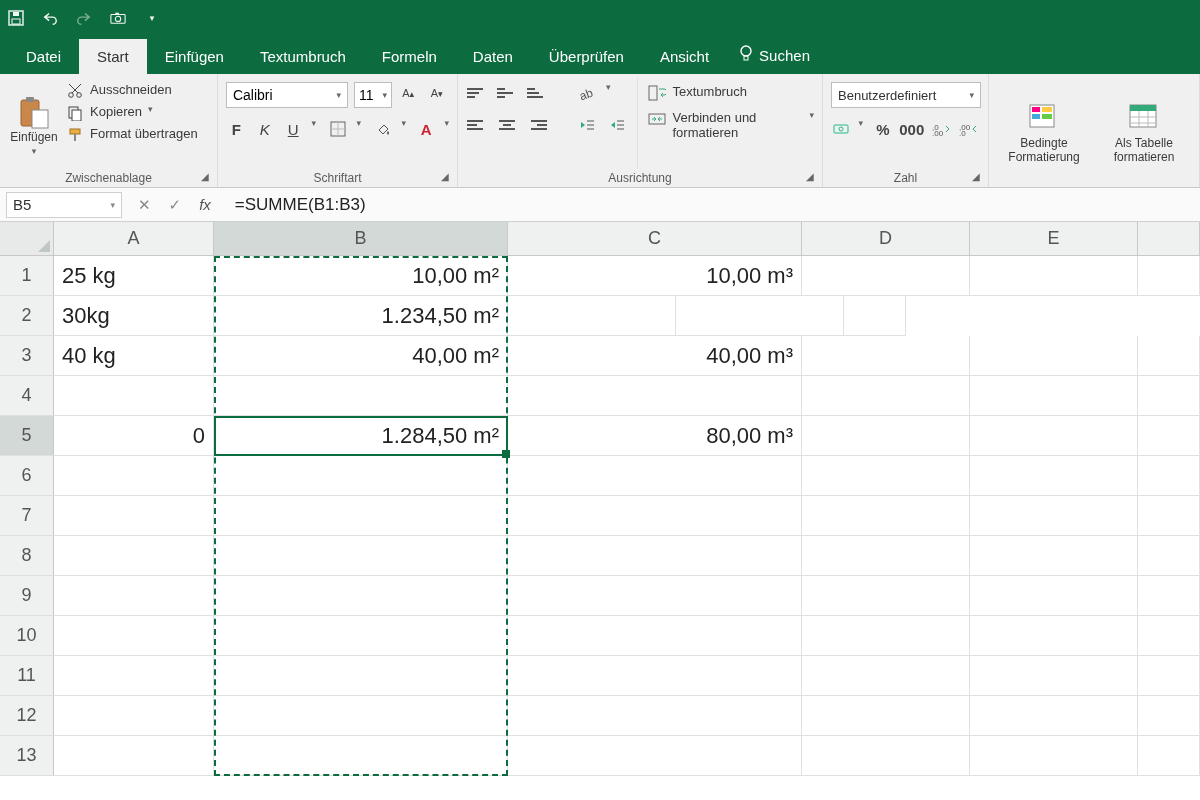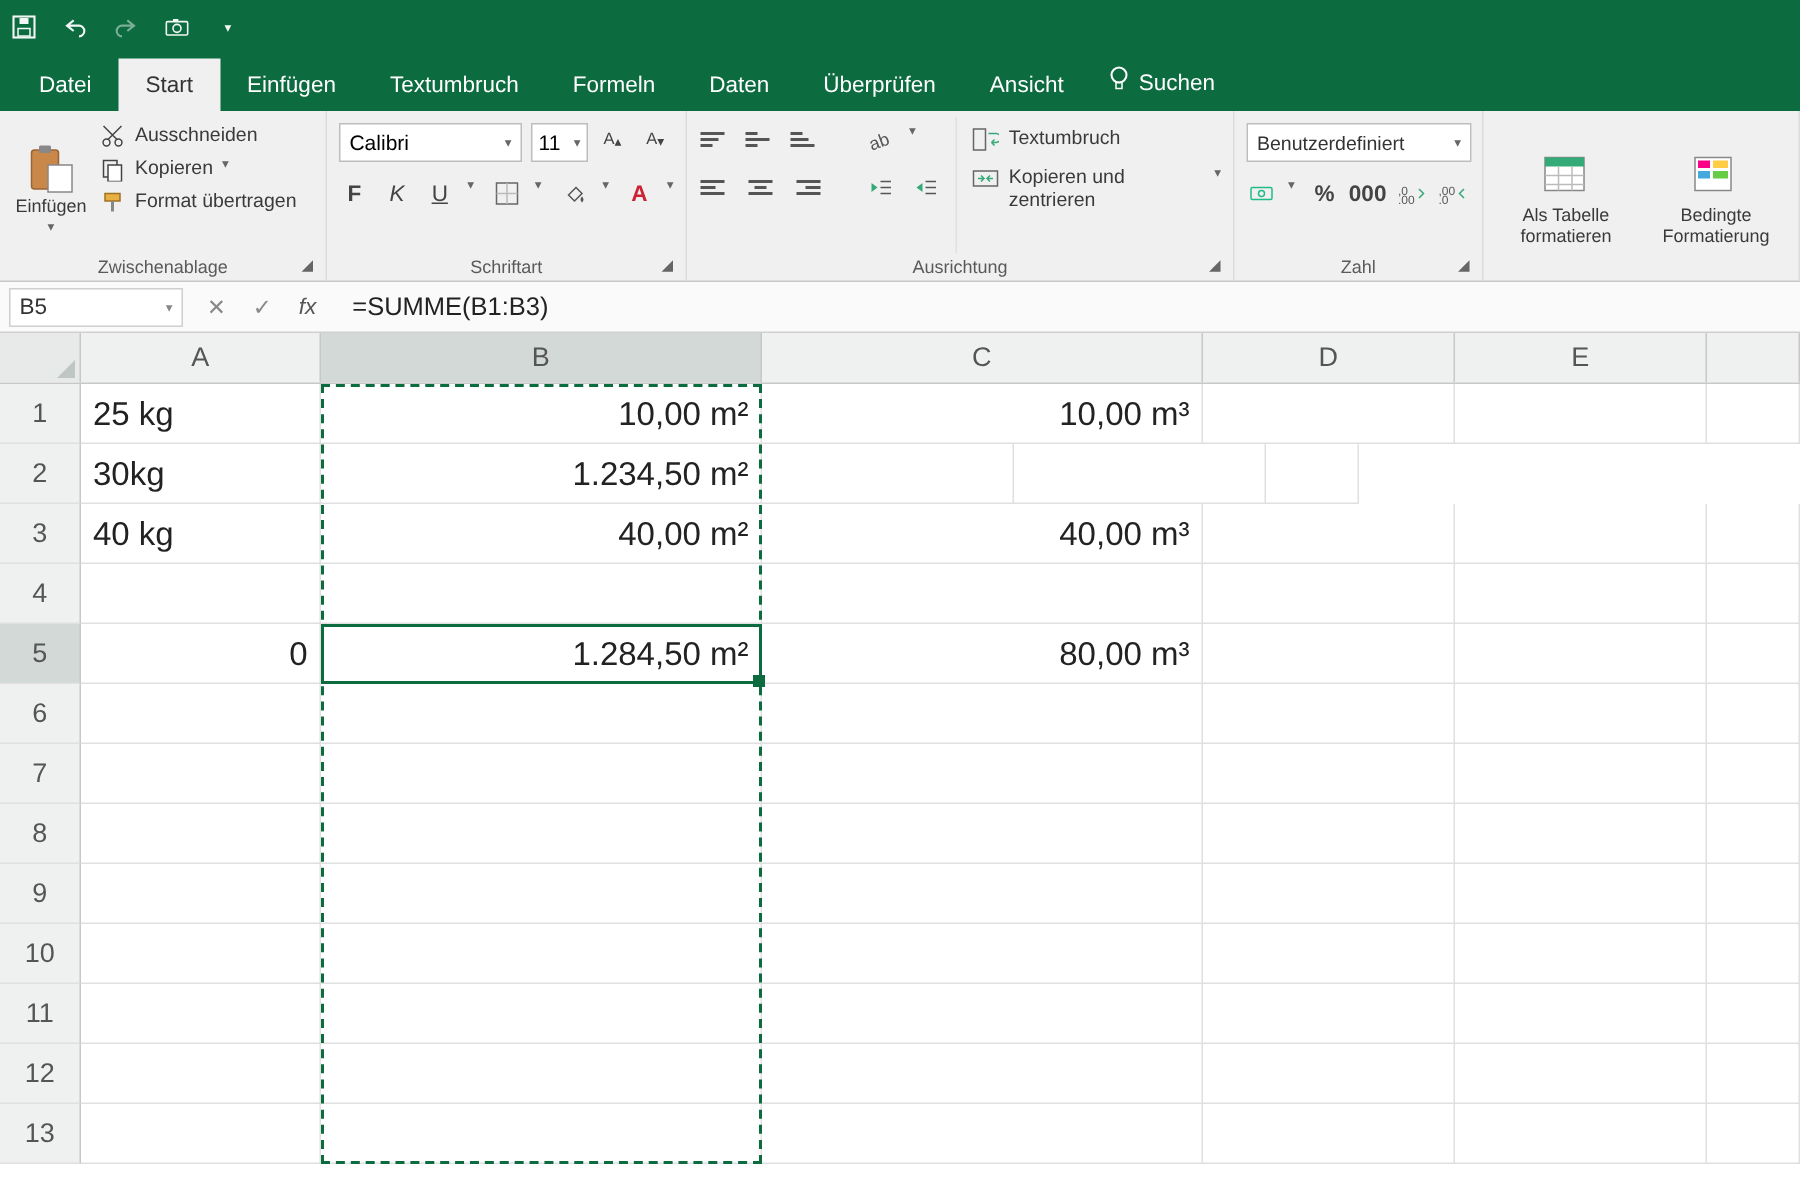--- a/index.html
+++ b/index.html
@@ -310,21 +310,21 @@
             </span>
           <span class="lbl">Textumbruch</span>
         </div>
         <div class="row">
           <span class="mini">
               <svg width="18" height="16" viewBox="0 0 18 16">
                 <rect x="1" y="3" width="16" height="10" fill="none" stroke="#666"></rect>
                 <path d="M4 8 L8 8 M6 6 L8 8 L6 10 M14 8 L10 8 M12 6 L10 8 L12 10" stroke="#3a7" fill="none"></path>
               </svg>
             </span>
-          <span class="lbl">Kopieren und zentrieren</span>
+          <span class="lbl">Verbinden und formatieren</span>
           <span style="font-size:9px;color:#666">▾</span>
         </div>
       </div>
     </div>
     <div class="group-label">Ausrichtung</div>
     <div class="dialog-launcher">◢</div>
   </div>
 
   <div class="group" style="width:166px">
     <div class="body col" style="gap:10px;padding-top:4px">
@@ -359,38 +359,38 @@
       </div>
     </div>
     <div class="group-label">Zahl</div>
     <div class="dialog-launcher">◢</div>
   </div>
 
   <div class="group" style="flex:1">
     <div class="body">
       <div class="btn-big" style="width:94px">
         <span class="ico"><svg width="30" height="28" viewBox="0 0 30 28">
+              <rect x="2" y="2" width="24" height="22" fill="#fff" stroke="#888"></rect>
+              <rect x="4" y="4" width="8" height="5" fill="#f08"></rect>
+              <rect x="4" y="11" width="8" height="5" fill="#4ad"></rect>
+              <rect x="14" y="4" width="10" height="5" fill="#fc4"></rect>
+              <rect x="14" y="11" width="10" height="5" fill="#6c4"></rect>
+            </svg></span>
+        <span style="text-align:center;line-height:1.1">Bedingte Formatierung</span>
+      </div>
+      <div class="btn-big" style="width:94px">
+        <span class="ico"><svg width="30" height="28" viewBox="0 0 30 28">
               <rect x="2" y="2" width="26" height="22" fill="#fff" stroke="#888"></rect>
               <rect x="2" y="2" width="26" height="6" fill="#3a7"></rect>
               <line x1="2" y1="14" x2="28" y2="14" stroke="#bbb"></line>
               <line x1="2" y1="20" x2="28" y2="20" stroke="#bbb"></line>
               <line x1="11" y1="8" x2="11" y2="24" stroke="#bbb"></line>
               <line x1="20" y1="8" x2="20" y2="24" stroke="#bbb"></line>
             </svg></span>
         <span style="text-align:center;line-height:1.1">Als Tabelle formatieren</span>
-      </div>
-      <div class="btn-big" style="width:94px">
-        <span class="ico"><svg width="30" height="28" viewBox="0 0 30 28">
-              <rect x="2" y="2" width="24" height="22" fill="#fff" stroke="#888"></rect>
-              <rect x="4" y="4" width="8" height="5" fill="#f08"></rect>
-              <rect x="4" y="11" width="8" height="5" fill="#4ad"></rect>
-              <rect x="14" y="4" width="10" height="5" fill="#fc4"></rect>
-              <rect x="14" y="11" width="10" height="5" fill="#6c4"></rect>
-            </svg></span>
-        <span style="text-align:center;line-height:1.1">Bedingte Formatierung</span>
       </div>
     </div>
   </div>
 </div>
 
 <div class="fxbar">
   <div class="namebox">
     <span>B5</span>
     <span style="font-size:9px;color:#888">▾</span>
   </div>

